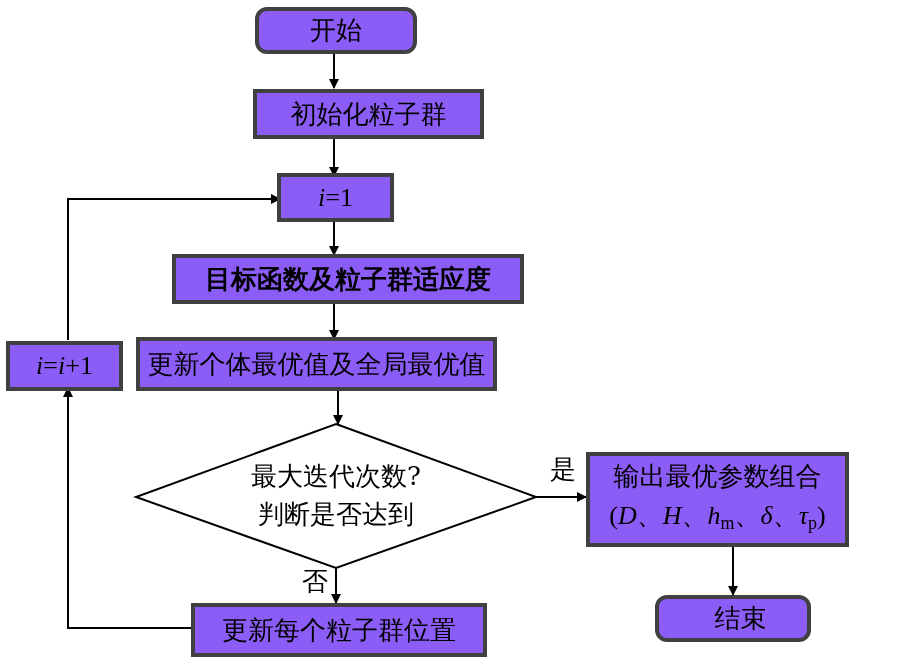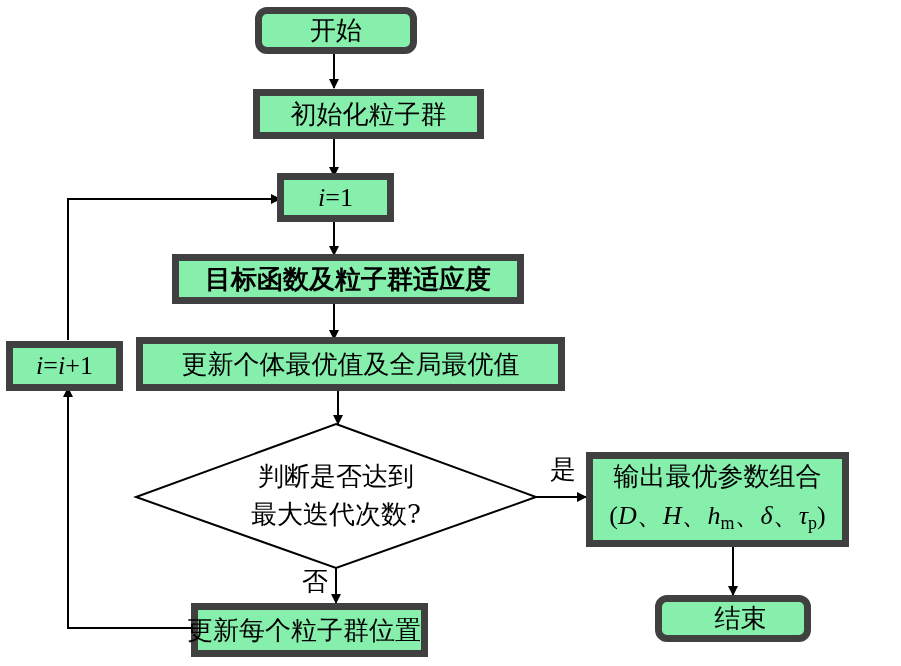--- a/index.html
+++ b/index.html
@@ -1,19 +1,19 @@
 <!DOCTYPE html>
 <html><head>
 <meta charset="utf-8">
 <style>
   html, body { margin:0; padding:0; background:#ffffff; }
   body { width:901px; height:666px; position:relative; overflow:hidden;
          font-family:"DejaVu Serif","Liberation Serif",serif; color:#000; }
   svg { position:absolute; left:0; top:0; }
-  .box { position:absolute; box-sizing:border-box; border:7px solid #404040; background:#86efac;
+  .box { position:absolute; box-sizing:border-box; border:4px solid #404040; background:#8b5cf6;
          display:flex; align-items:center; justify-content:center; font-size:26px; white-space:nowrap; }
   .rounded { border-radius:12px; }
   .lbl { position:absolute; font-size:26px; white-space:nowrap; }
   .math { font-family:"Liberation Serif","DejaVu Serif",serif; }
   .it { font-style:italic; }
   .sub { font-size:18px; vertical-align:-5px; font-style:normal; }
   .diamond-text { position:absolute; text-align:center; font-size:26px; line-height:38px; white-space:nowrap; }
 </style>
 </head>
 <body>
@@ -50,40 +50,40 @@
 <div class="box math" style="left:277px;top:173px;width:117px;height:49px;">
   <span class="it">i</span>
     <span>=</span>
     <span>1</span>
 </div>
 
 <div class="box" style="left:172px;top:254px;width:352px;height:50px;font-weight:bold;">
   <span>目标函数及粒子群适应度</span>
 </div>
 
-<div class="box" style="left:136px;top:337px;width:429px;height:54px;">
+<div class="box" style="left:136px;top:337px;width:361px;height:54px;">
   <span>更新个体最优值及全局最优值</span>
 </div>
 
 <div class="box math" style="left:6px;top:341px;width:117px;height:50px;">
   <span class="it">i</span>
     <span>=</span>
     <span class="it">i</span>
     <span>+1</span>
 </div>
 
 <div class="diamond-text" style="left:206px;top:457px;width:260px;">
+  <div>最大迭代次数?</div>
   <div>判断是否达到</div>
-  <div>最大迭代次数?</div>
 </div>
 
 <div class="lbl" style="left:550px;top:452px;">是</div>
 <div class="lbl" style="left:302px;top:564px;">否</div>
 
-<div class="box" style="left:191px;top:603px;width:237px;height:54px;justify-content:flex-end;">
+<div class="box" style="left:191px;top:603px;width:296px;height:54px;">
   <span>更新每个粒子群位置</span>
 </div>
 
 <div class="box" style="left:586px;top:452px;width:263px;height:95px;flex-direction:column;line-height:40px;">
   <div>输出最优参数组合</div>
   <div class="math">
     <span>(</span><span class="it">D</span><span>、</span><span class="it">H</span><span>、</span><span class="it">h</span><span class="sub">m</span><span>、</span><span class="it">δ</span><span>、</span><span class="it">τ</span><span class="sub">p</span><span>)</span>
   </div>
 </div>
 

